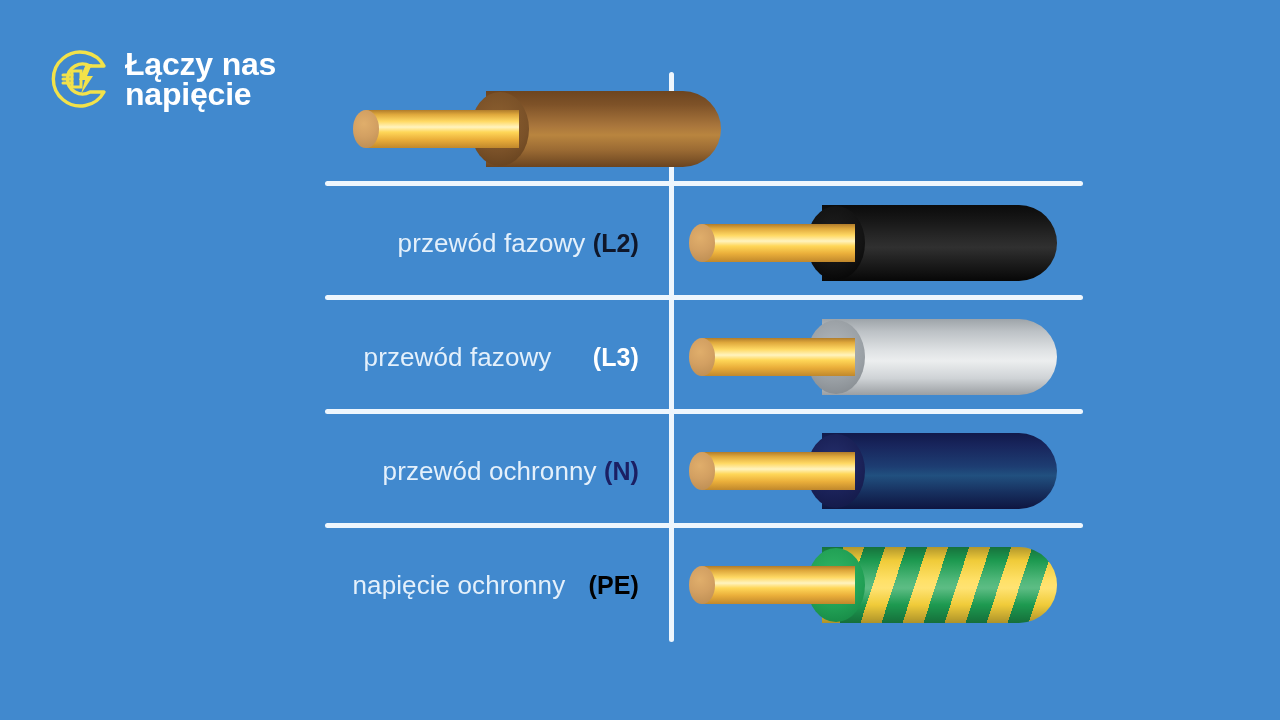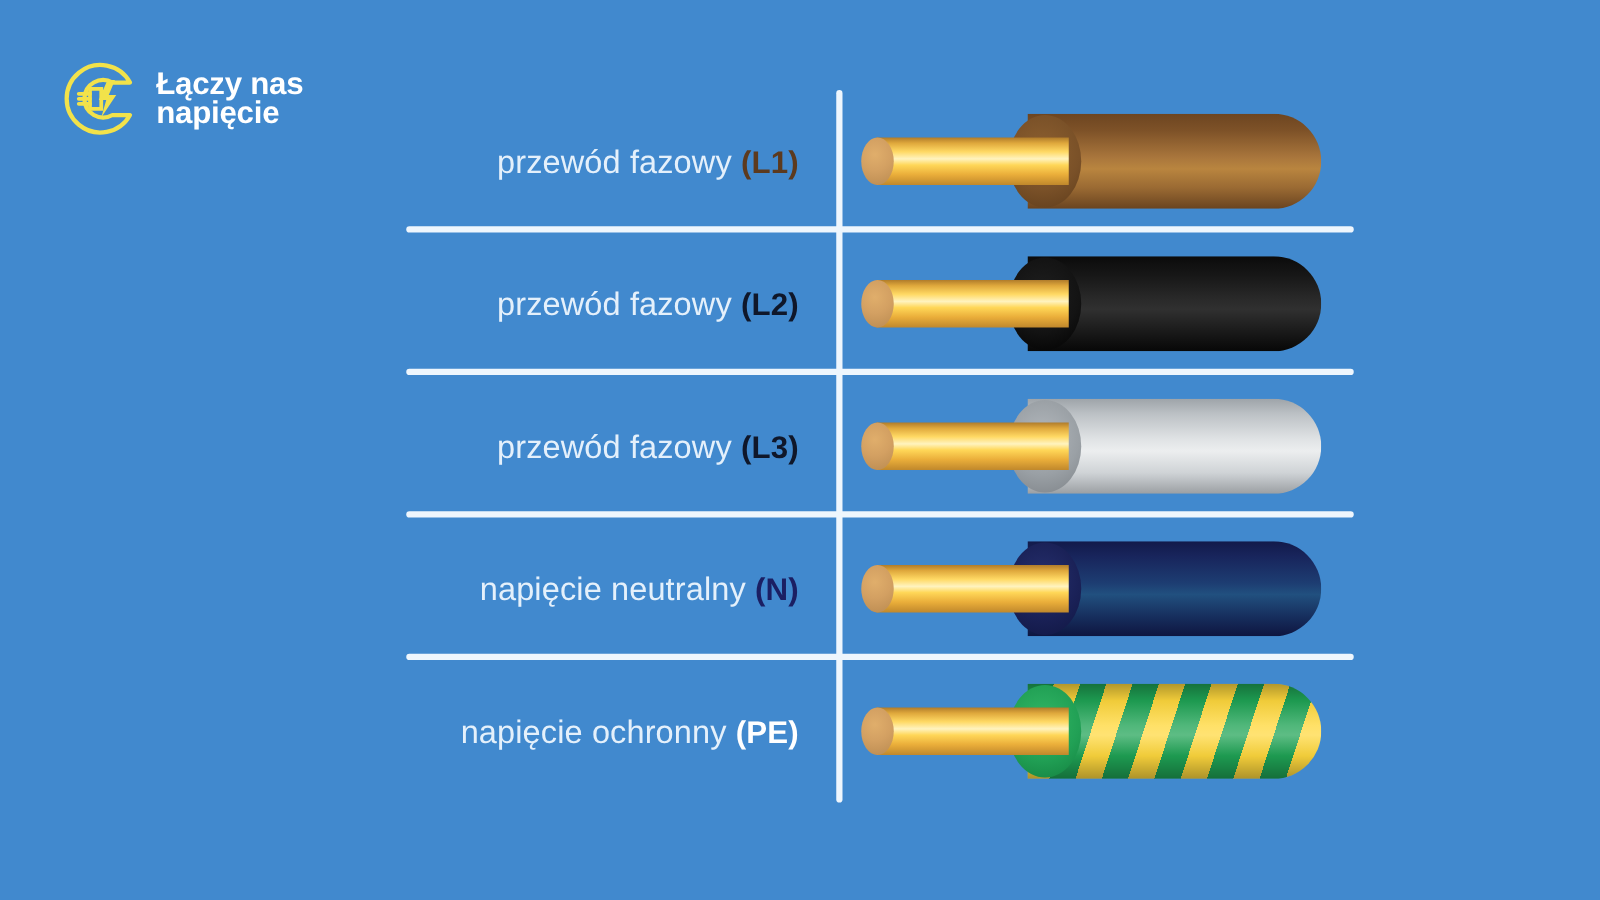--- a/index.html
+++ b/index.html
@@ -22,21 +22,21 @@
     left: 48px;
     top: 46px;
     display: flex;
     align-items: center;
     gap: 11px;
   }
   #logo-mark { width: 66px; height: 66px; display: block; }
   #logo-text {
     color: #ffffff;
     font-weight: bold;
-    font-size: 25px;
+    font-size: 32px;
     line-height: 0.94;
     letter-spacing: -0.2px;
     white-space: pre-line;
   }
 
   
   #wire-table {
     position: absolute;
     left: 325px;
     top: 72px;
@@ -227,24 +227,20 @@
   </svg>
   <div id="logo-text">Łączy nas
 napięcie</div>
 </div>
 
 <div id="wire-table">
 
   <div id="vertical-divider"></div>
 
   <div class="wire-row">
-    <div class="row-label">
-      <span>przewód fazowy</span>
-      <span class="code" style="color: rgb(92, 58, 30);">(L1)</span>
-    </div>
     <div class="wire-cell">
       <div class="wire">
         <div class="sheath">
           <div class="sheath-fill fill-brown"></div>
         </div>
         <div class="sheath-face face-brown"></div>
         <div class="core"></div>
         <div class="core-cap"></div>
       </div>
     </div>
@@ -265,57 +261,57 @@
         <div class="core"></div>
         <div class="core-cap"></div>
       </div>
     </div>
     <div class="row-divider"></div>
   </div>
 
   <div class="wire-row">
     <div class="row-label">
       <span>przewód fazowy</span>
-      <span class="code" style="color: #0f172a;">(L3)</span>
+      <span class="code" style="color: #ffffff; margin-left: 34px;">(L3)</span>
     </div>
     <div class="wire-cell">
       <div class="wire">
         <div class="sheath">
           <div class="sheath-fill fill-gray"></div>
         </div>
         <div class="sheath-face face-gray"></div>
         <div class="core"></div>
         <div class="core-cap"></div>
       </div>
     </div>
     <div class="row-divider"></div>
   </div>
 
   <div class="wire-row">
     <div class="row-label">
-      <span>napięcie neutralny</span>
+      <span>przewód ochronny</span>
       <span class="code" style="color: rgb(27, 31, 99);">(N)</span>
     </div>
     <div class="wire-cell">
       <div class="wire">
         <div class="sheath">
           <div class="sheath-fill fill-navy"></div>
         </div>
         <div class="sheath-face face-navy"></div>
         <div class="core"></div>
         <div class="core-cap"></div>
       </div>
     </div>
     <div class="row-divider"></div>
   </div>
 
   <div class="wire-row">
     <div class="row-label">
       <span>napięcie ochronny</span>
-      <span class="code" style="color: #ffffff;">(PE)</span>
+      <span class="code" style="color: #000000; margin-left: 16px;">(PE)</span>
     </div>
     <div class="wire-cell">
       <div class="wire">
         <div class="sheath">
           <div class="sheath-fill fill-pe"></div>
         </div>
         <div class="sheath-face face-pe"></div>
         <div class="core"></div>
         <div class="core-cap"></div>
       </div>

